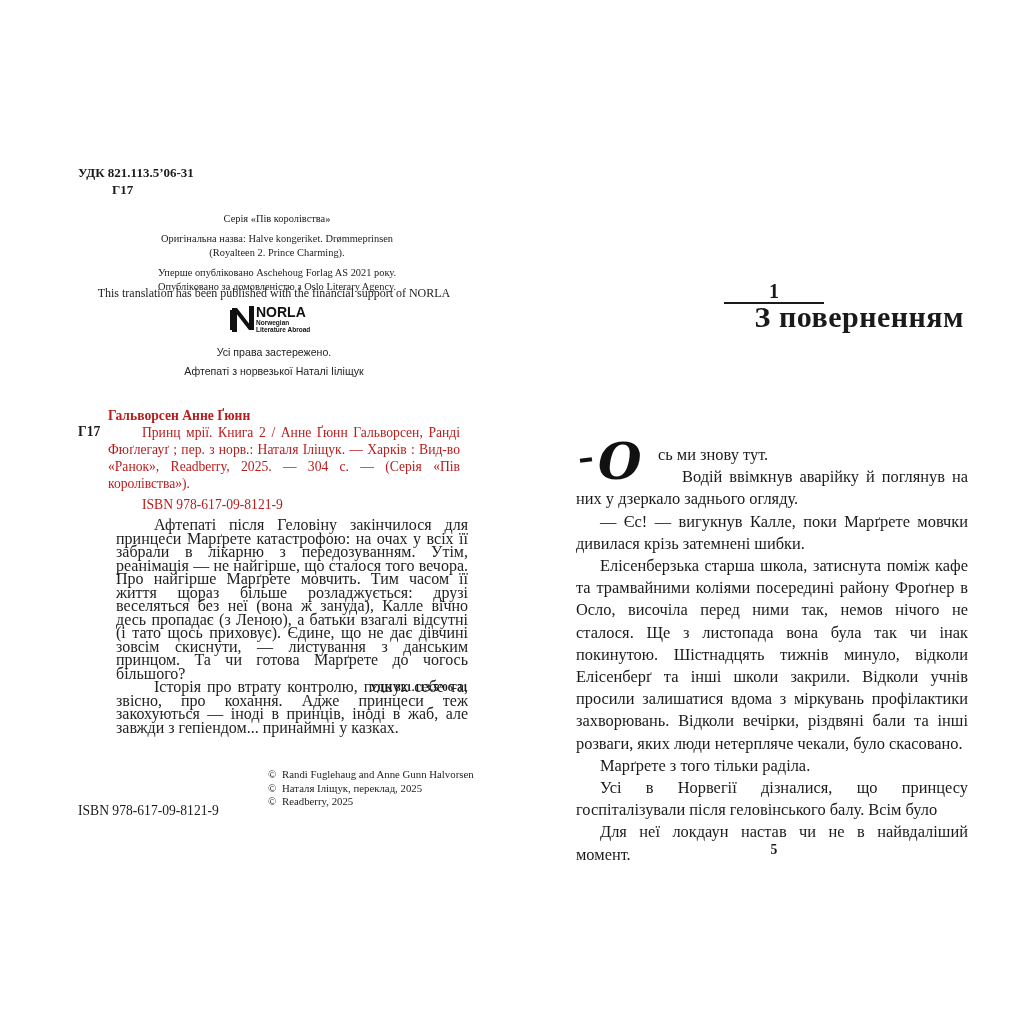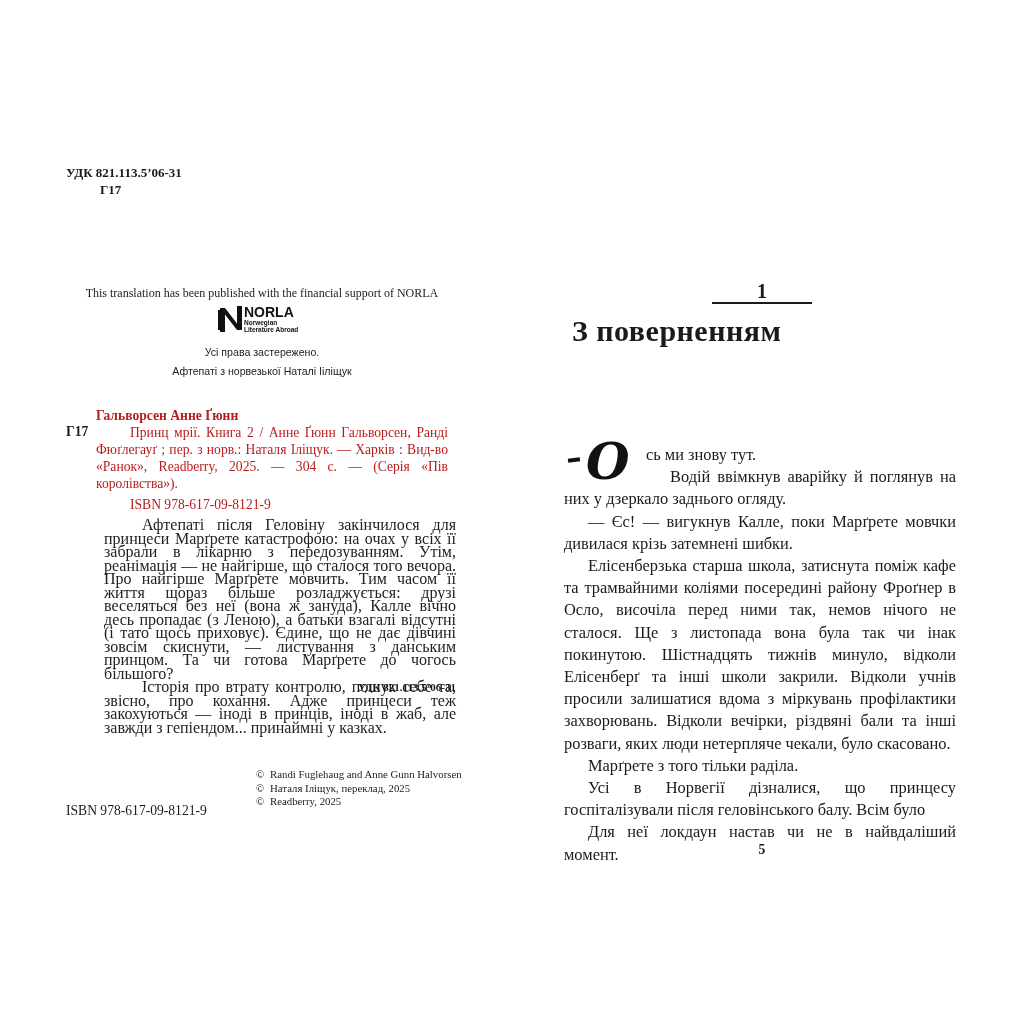--- a/index.html
+++ b/index.html
@@ -4,21 +4,21 @@
 <style>
   html, body { margin: 0; padding: 0; }
   body {
     width: 1024px; height: 1024px;
     background: #ffffff;
     position: relative;
     overflow: hidden;
     color: #1a1a1a;
     font-family: "DejaVu Serif", serif;
   }
-  .page { position: absolute; top: 0; height: 867px; }
+  .page { position: absolute; top: 0; height: 867px; margin-left: 12px; }
   .left-page { left: 0; width: 512px; }
   .right-page { left: 512px; width: 512px; }
 
   
   .udk-top {
     position: absolute; left: 66px; top: 164px;
     font-size: 13px; line-height: 17px;
     font-family: "Liberation Serif", serif; font-weight: bold;
   }
   .udk-top .g17 { padding-left: 34px; }
@@ -78,21 +78,21 @@
 
   
   .chapter-num {
     position: absolute; left: 200px; width: 100px; top: 280px; text-align: center;
     font-family: "Liberation Serif", serif; font-size: 20px; font-weight: bold;
   }
   .chapter-rule {
     position: absolute; left: 200px; top: 302px; width: 100px; height: 2px; background: #1a1a1a;
   }
   .chapter-title {
-    position: absolute; left: 60px; width: 380px; top: 314px; text-align: left;
+    position: absolute; left: 60px; width: 380px; top: 300px; text-align: right;
     font-family: "Liberation Serif", serif; font-size: 30px; font-weight: bold; letter-spacing: 0.5px;
   }
   .body-text {
     position: absolute; left: 52px; top: 444px; width: 392px;
     font-family: "Liberation Serif", serif; font-size: 16.4px; line-height: 22.2px;
     text-align: justify; color: #1a1a1a;
   }
   .body-text p { margin: 0; text-indent: 24px; }
   .body-text p.first { text-indent: 0; }
   .dropcap-wrap {
@@ -111,20 +111,27 @@
 </style>
 </head>
 <body>
 
 <div class="page left-page">
   <div class="udk-top">
     <div>УДК 821.113.5’06-31</div>
     <div class="g17">Г17</div>
   </div>
 
+  <div class="meta-block">
+    <p class="sep">Серія «Пів королівства»</p>
+    <p style="margin:0">Оригінальна назва: Halve kongeriket. Drømmeprinsen</p>
+    <p class="sep">(Royalteen 2. Prince Charming).</p>
+    <p style="margin:0">Уперше опубліковано Aschehoug Forlag AS 2021 року.</p>
+    <p>Опубліковано за домовленістю з Oslo Literary Agency.</p>
+  </div>
 
   <div class="norla-line">This translation has been published with the financial support of NORLA</div>
 
   <div class="norla-logo">
     <svg class="norla-mark" viewBox="0 0 26 30">
       <rect x="2" y="4" width="5" height="24" fill="#111"></rect>
       <rect x="19" y="2" width="5" height="24" fill="#111"></rect>
       <polygon points="2,4 7,4 24,26 19,26" fill="#111"></polygon>
       <rect x="0" y="6" width="2" height="20" fill="#111"></rect>
     </svg>

